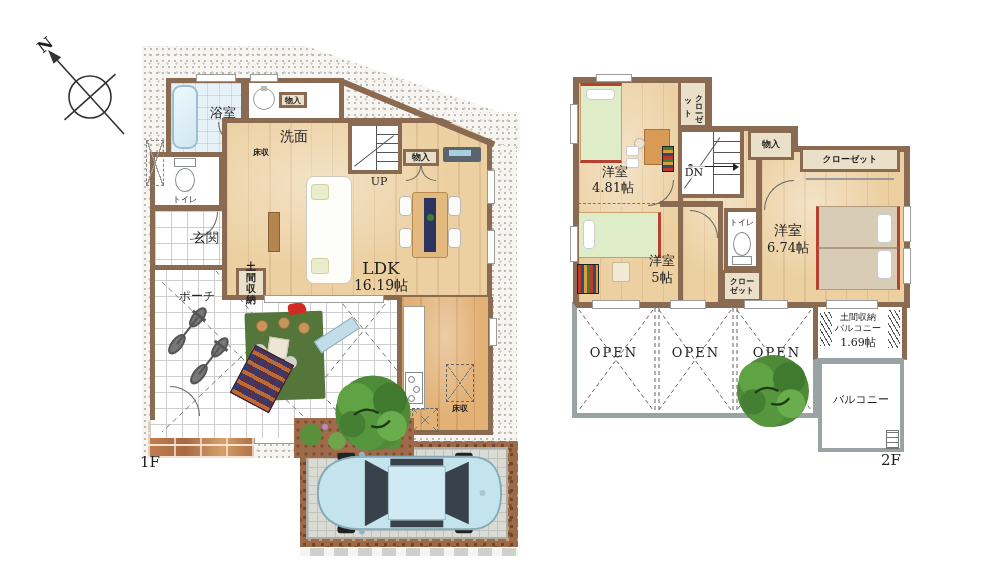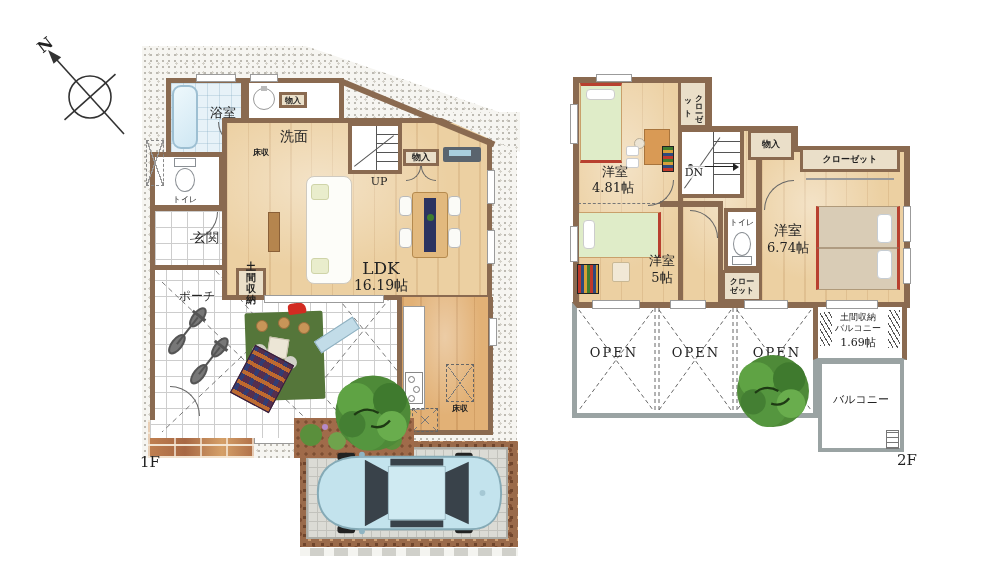--- a/index.html
+++ b/index.html
@@ -364,21 +364,21 @@
   <div class="abs win" style="left:903px;top:248px;width:8px;height:36px;"></div>
 
   <div class="lbl" style="left:615px;top:172px;font-size:13px;">洋室</div>
   <div class="lbl" style="left:613px;top:188px;font-size:13px;">4.81帖</div>
   <div class="lbl" style="left:694px;top:172px;font-size:11px;background:rgba(255,255,255,.75);padding:0 2px;">DN</div>
   <div class="lbl" style="left:662px;top:261px;font-size:13px;">洋室</div>
   <div class="lbl" style="left:662px;top:278px;font-size:13px;">5帖</div>
   <div class="lbl" style="left:742px;top:222px;font-size:8px;">トイレ</div>
   <div class="lbl" style="left:788px;top:231px;font-size:14px;">洋室</div>
   <div class="lbl" style="left:788px;top:248px;font-size:13px;">6.74帖</div>
-  <div class="abs" style="left:881px;top:451px;font-size:15px;margin-left:16px;">2F</div>
+  <div class="abs" style="left:881px;top:451px;font-size:15px;">2F</div>
 
   <svg class="abs" style="left:36px;top:34px;" width="102" height="112" viewBox="0 0 102 112">
     <circle cx="54" cy="63" r="21" stroke="#333" stroke-width="1.6" fill="none"></circle>
     <line x1="20" y1="25" x2="88" y2="100" stroke="#333" stroke-width="1.6"></line>
     <line x1="28.5" y1="85.8" x2="79.5" y2="40.2" stroke="#333" stroke-width="1.6"></line>
     <polygon points="12,16 17.6,29.8 25.2,23.2" fill="#333"></polygon>
     <text x="1" y="17" font-size="16" font-weight="bold" fill="#222" transform="rotate(-38 8 10)">N</text>
   </svg>
 
 </div>

